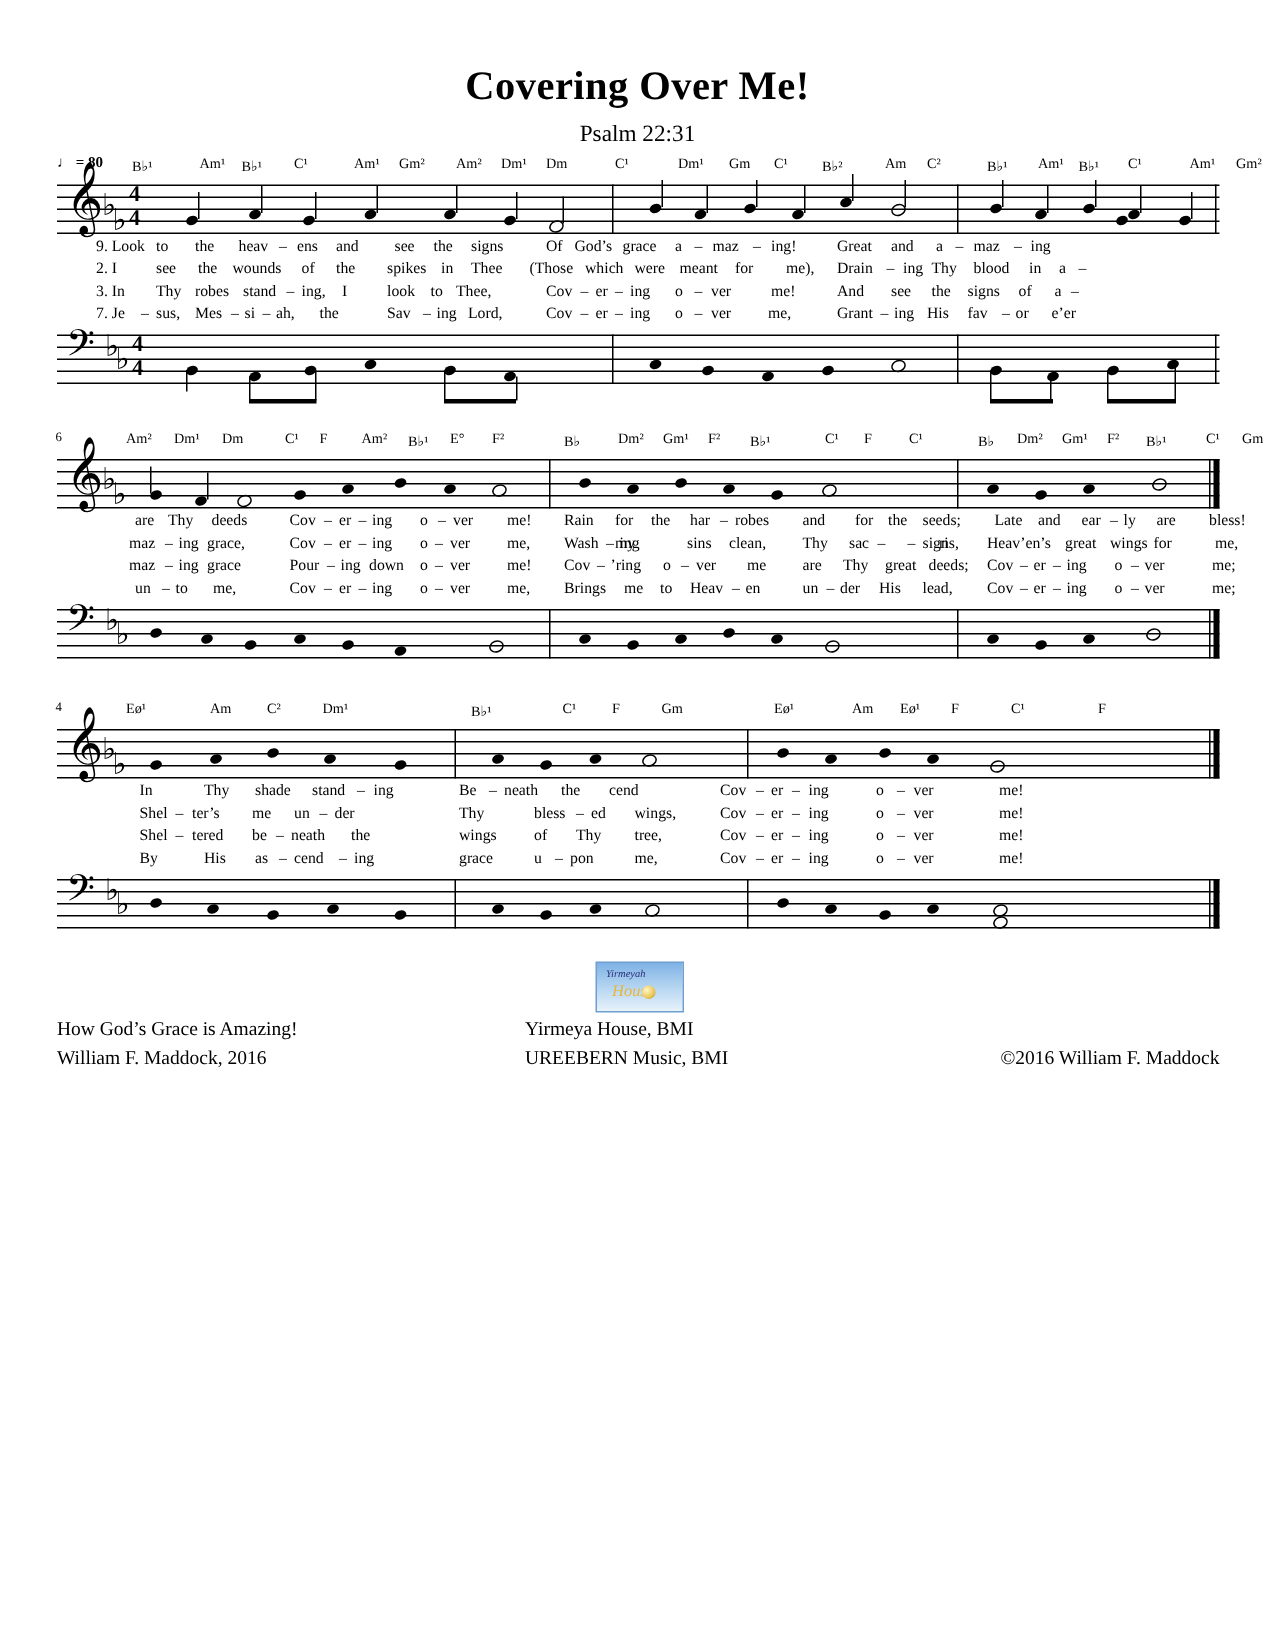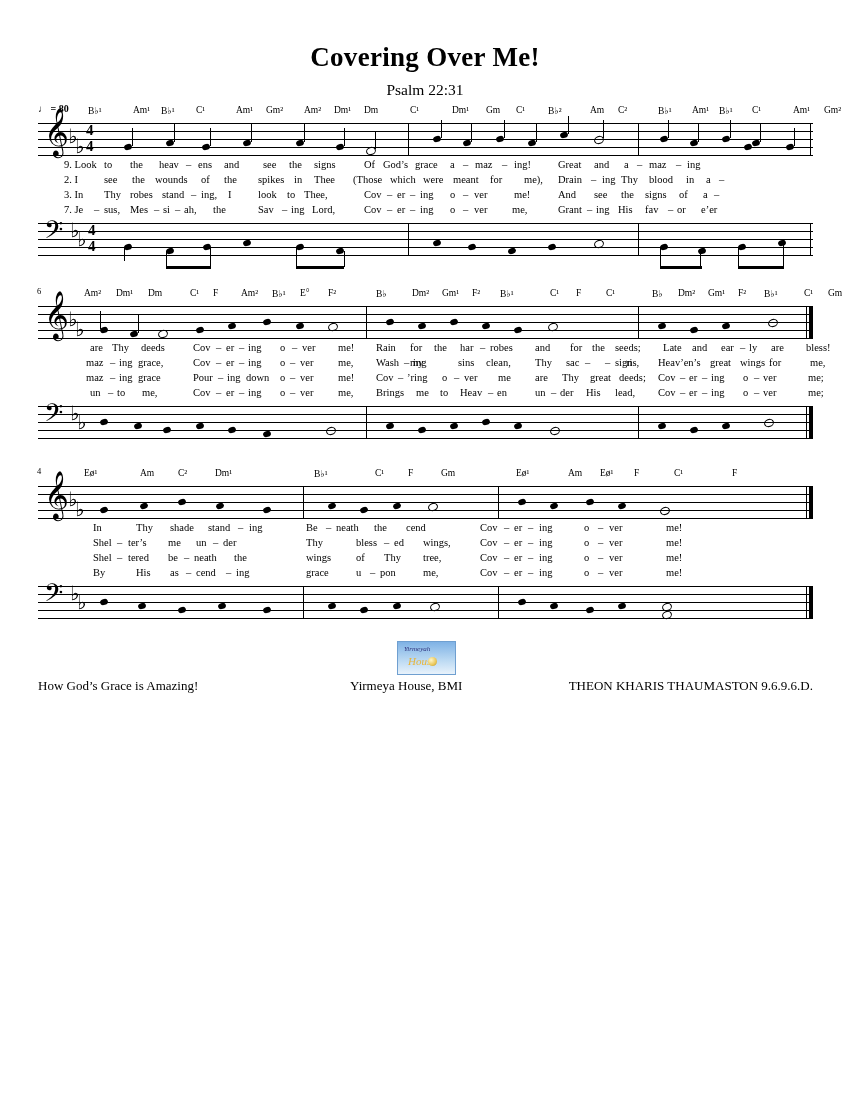--- a/index.html
+++ b/index.html
@@ -938,17 +938,21 @@
   <div class="logo">
     <span class="logo-text1">Yirmeyah</span>
     <span class="logo-text2">House</span>
     <span class="logo-dot"></span>
   </div>
 
   <div class="footer">
     <div class="footer-row">
       <span class="f-left">How God’s Grace is Amazing!</span>
       <span class="f-mid">Yirmeya House, BMI</span>
-      <span class="f-right">THEON KHARIS THAUMASTON 9.6.9.6.D.</span>
+    </div>
+    <div class="footer-row">
+      <span class="f-left">William F. Maddock, 2016</span>
+      <span class="f-mid">UREEBERN Music, BMI</span>
+      <span class="f-right">©2016 William F. Maddock</span>
     </div>
   </div>
 
 </div>
 
 </body></html>

